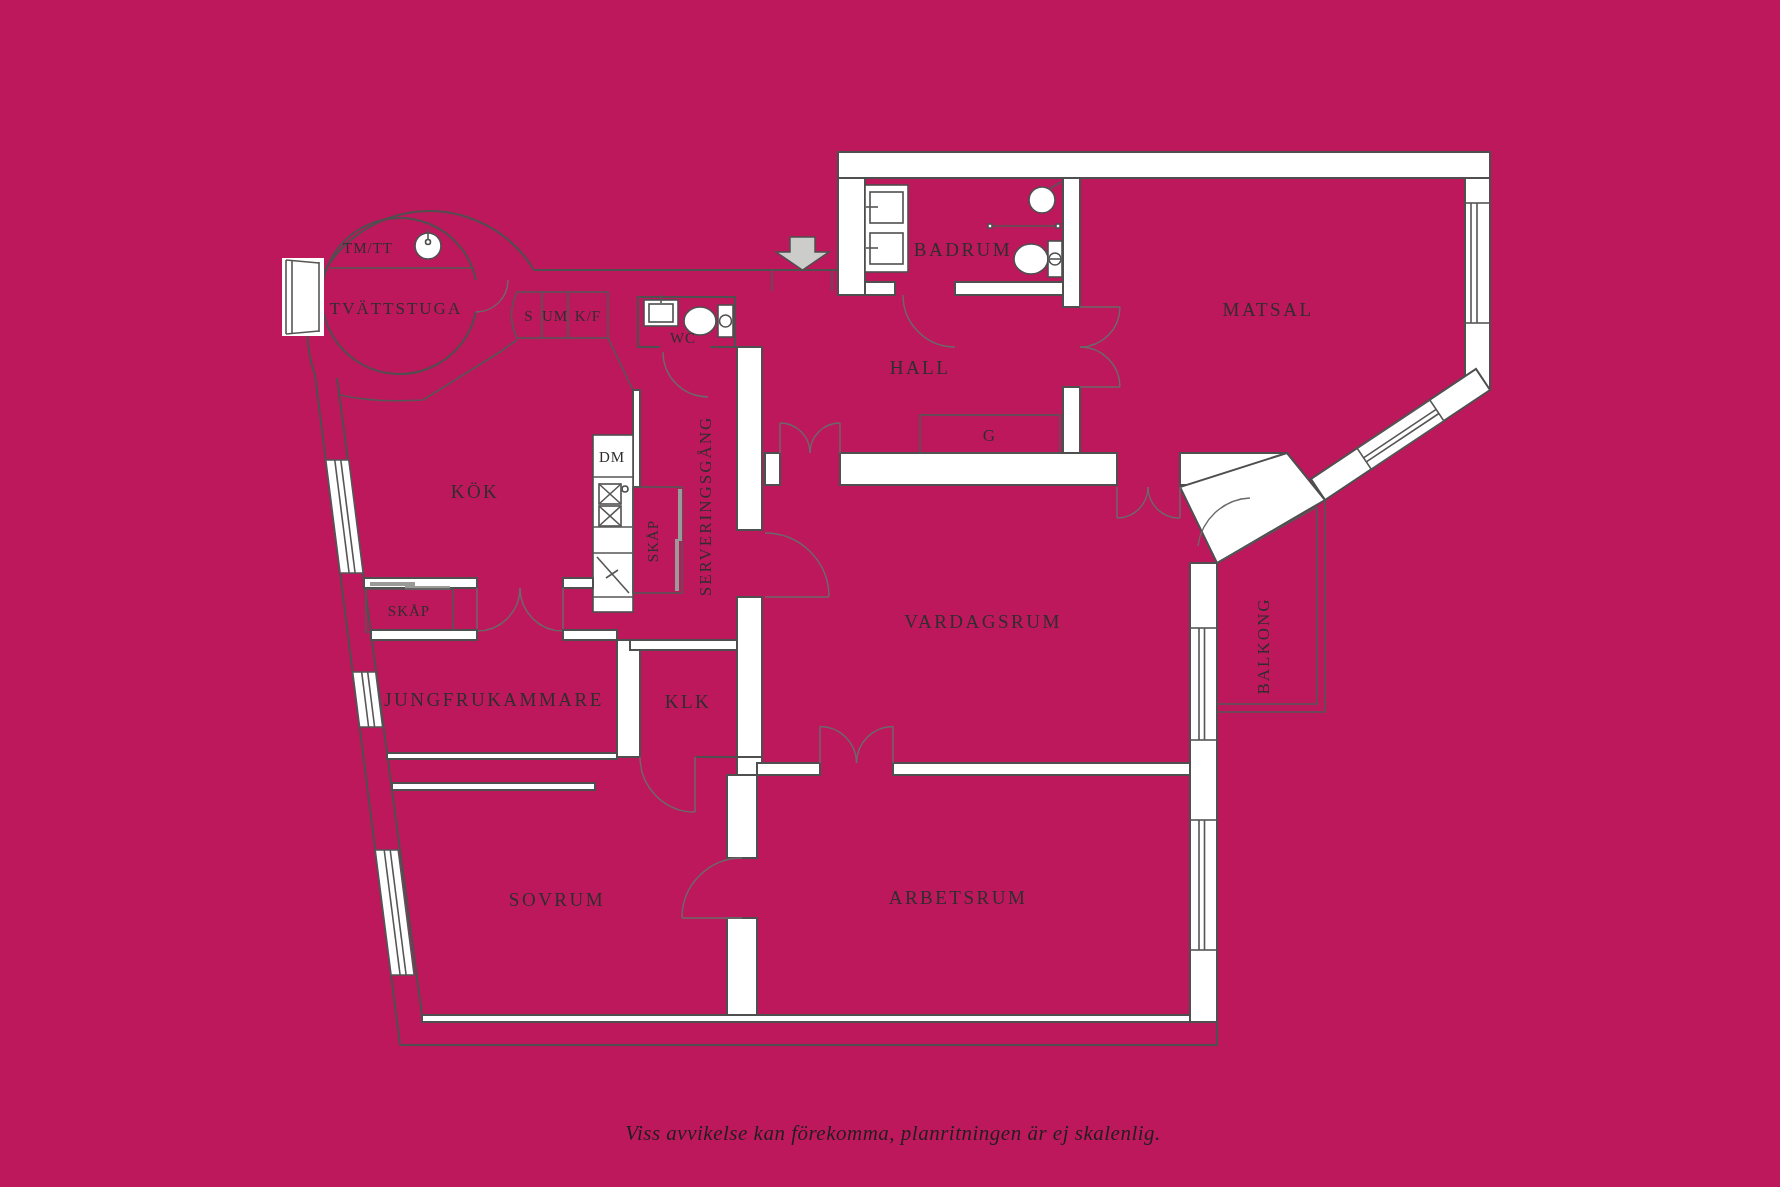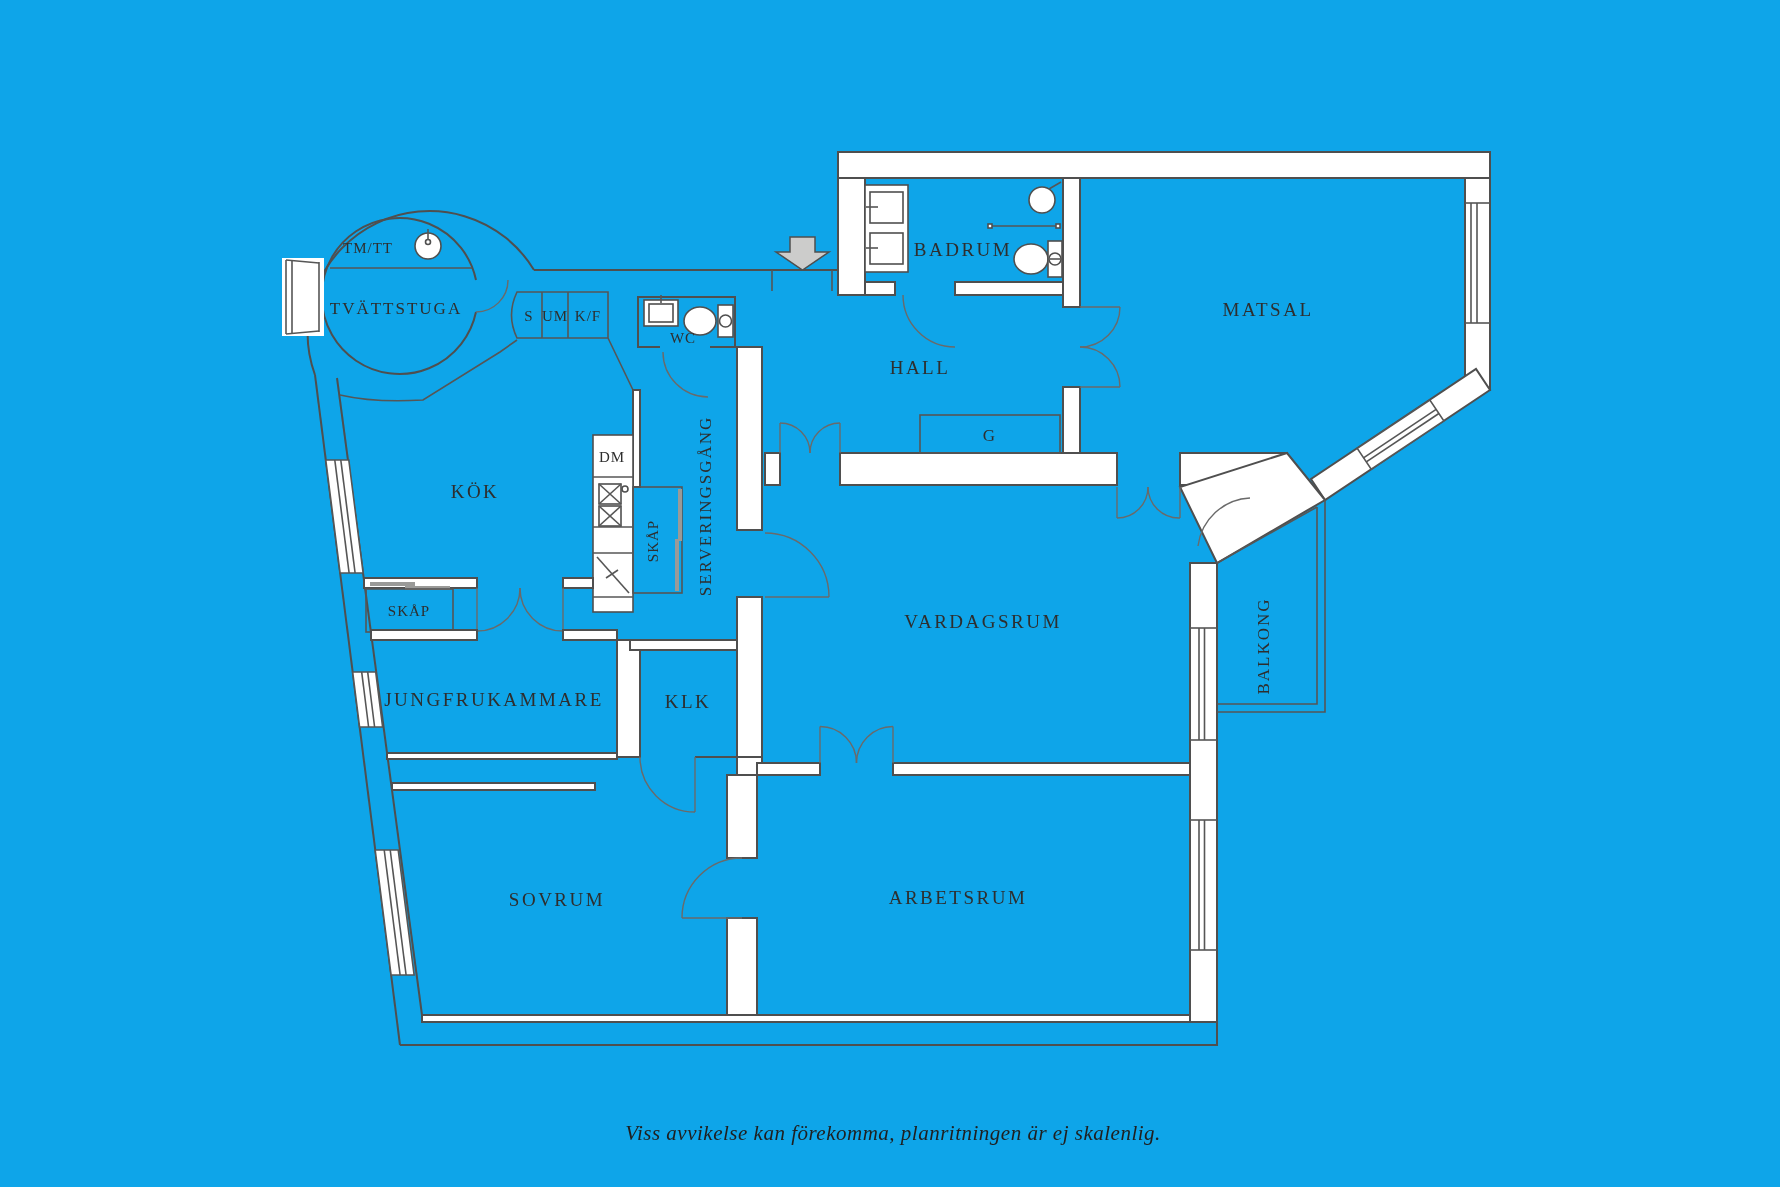--- a/index.html
+++ b/index.html
@@ -1,16 +1,16 @@
 <!DOCTYPE html>
 <html><head>
 <meta charset="utf-8">
 <style>
   html,body{margin:0;padding:0;background:#ffffff;}
-  #stage{position:relative;width:1780px;height:1187px;background:#0ea5e9;overflow:hidden;
+  #stage{position:relative;width:1780px;height:1187px;background:#be185d;overflow:hidden;
          font-family:"Liberation Serif","DejaVu Serif",serif;}
   svg{display:block}
   text{fill:#2e2e2e;font-family:"Liberation Serif","DejaVu Serif",serif;}
   .room-label{font-size:19px;letter-spacing:2.5px;}
   .small-label{font-size:15px;letter-spacing:1px;}
   .mid-label{font-size:17px;letter-spacing:2px;}
   .caption{font-size:21px;font-style:italic;letter-spacing:.5px;fill:#1f1f1f;}
   .wall{stroke:#4f4f4f;stroke-width:2;fill:none;}
   .wall-thin{stroke:#565656;stroke-width:1.6;fill:none;}
   .band{stroke:#4f4f4f;stroke-width:2;fill:#ffffff;}

